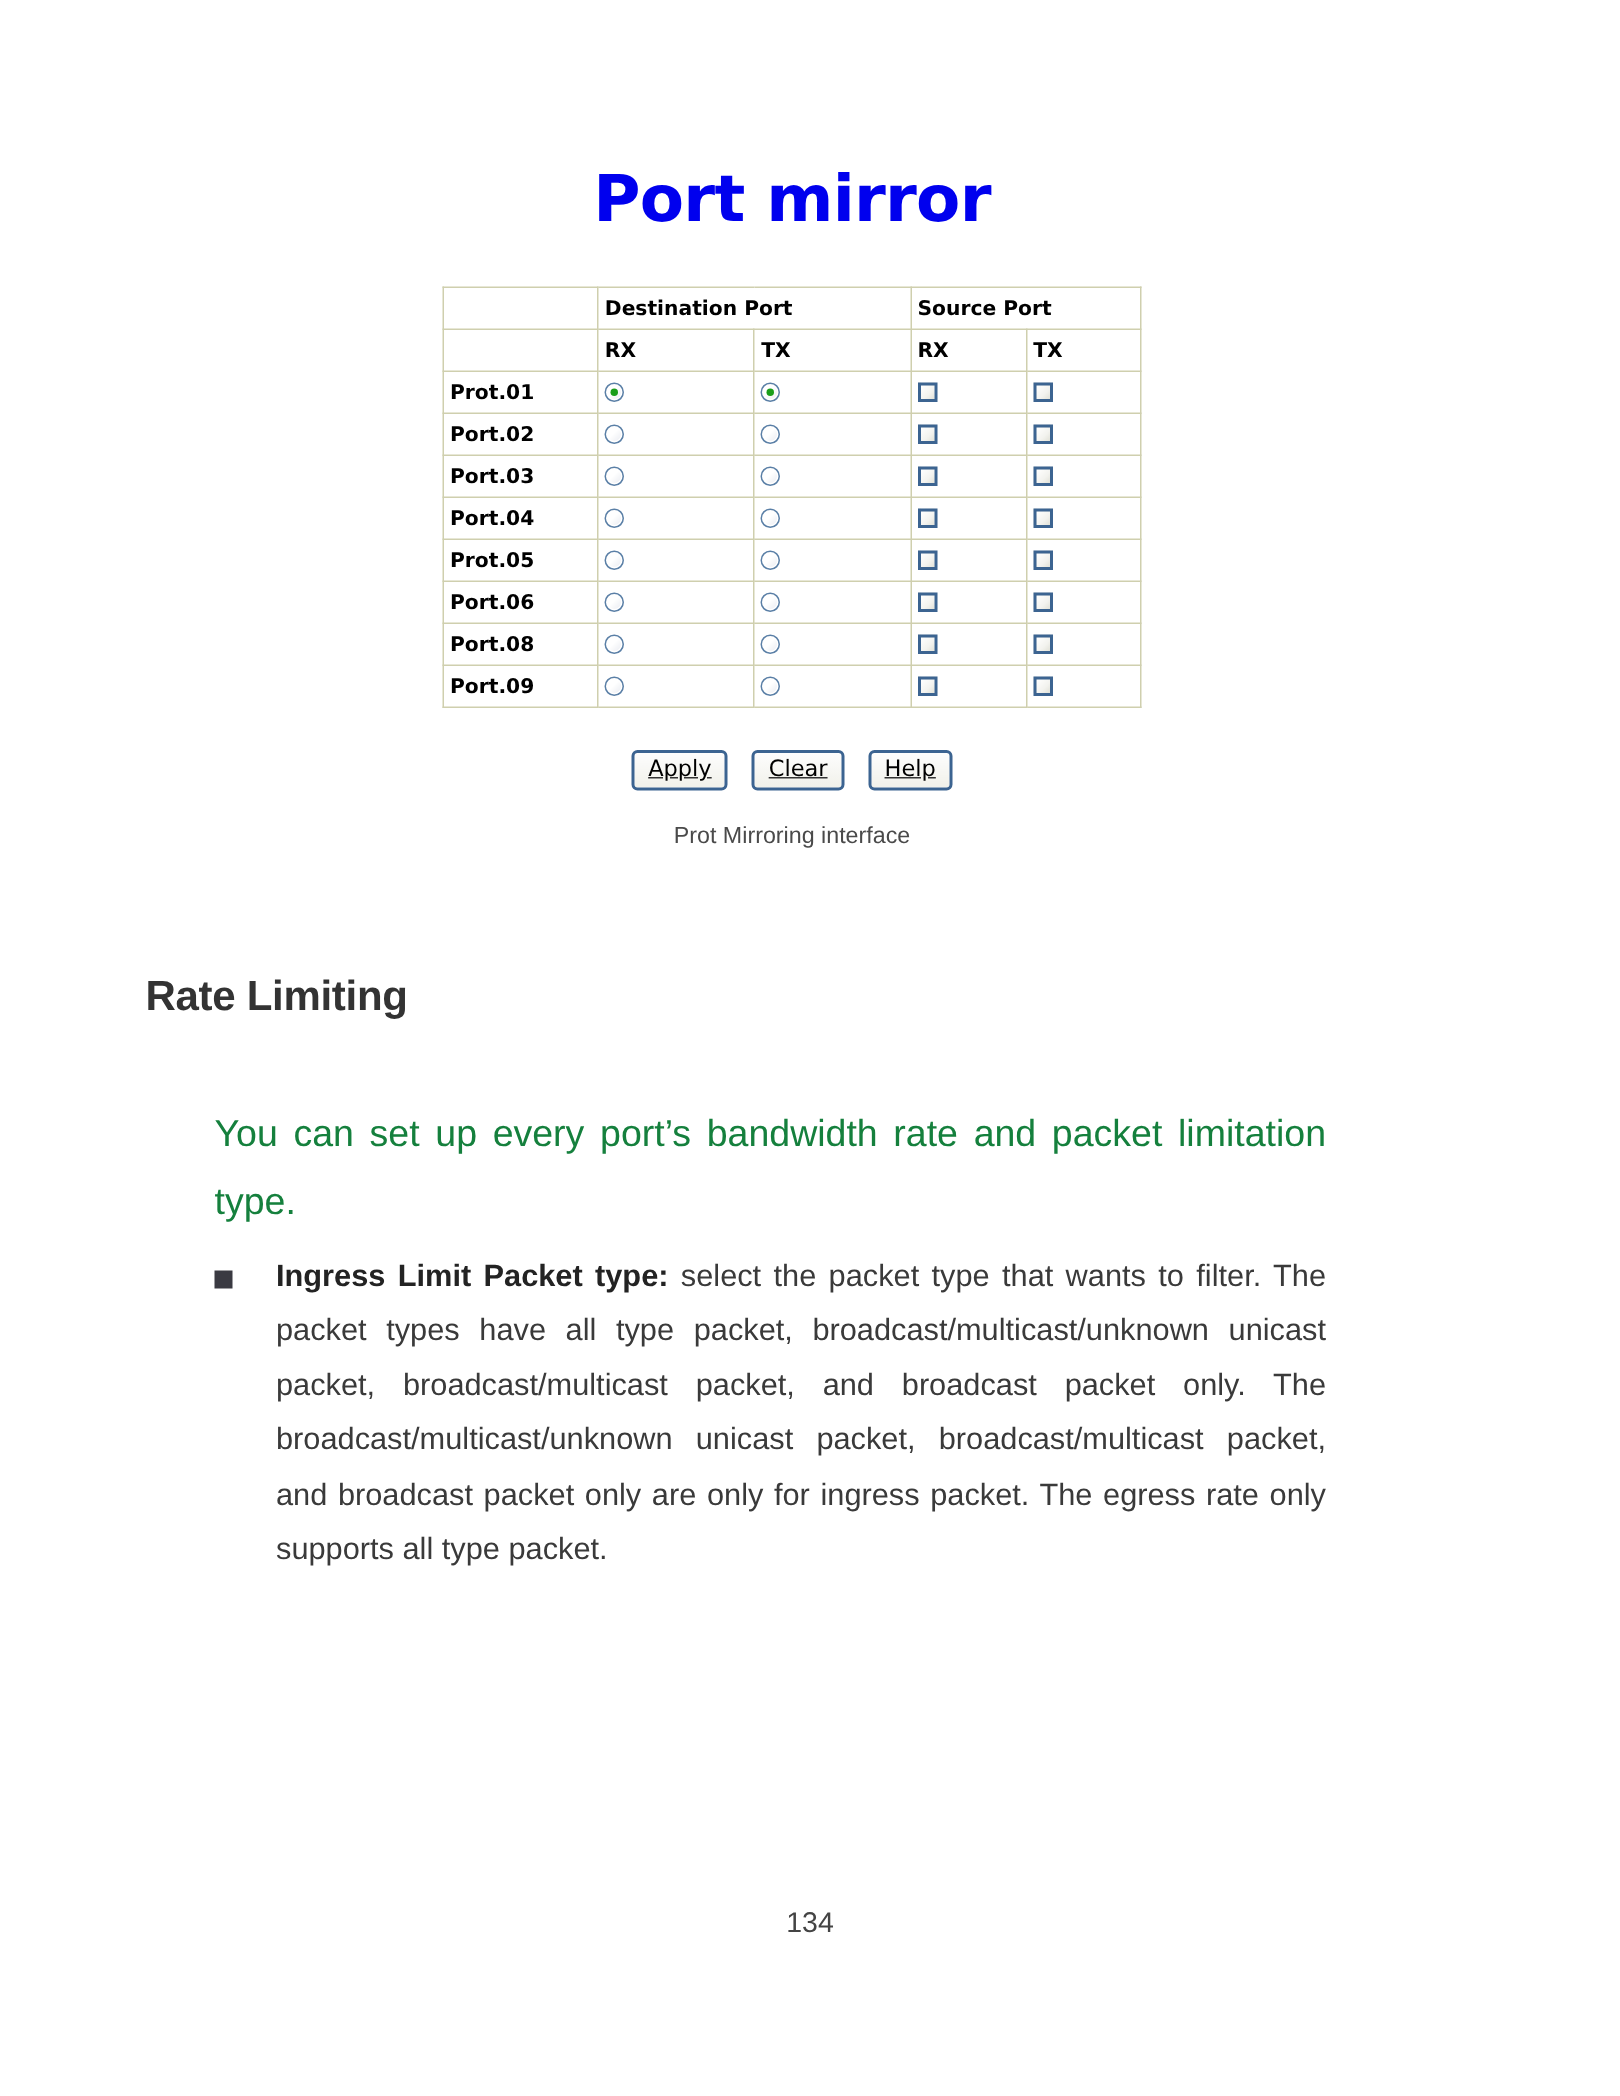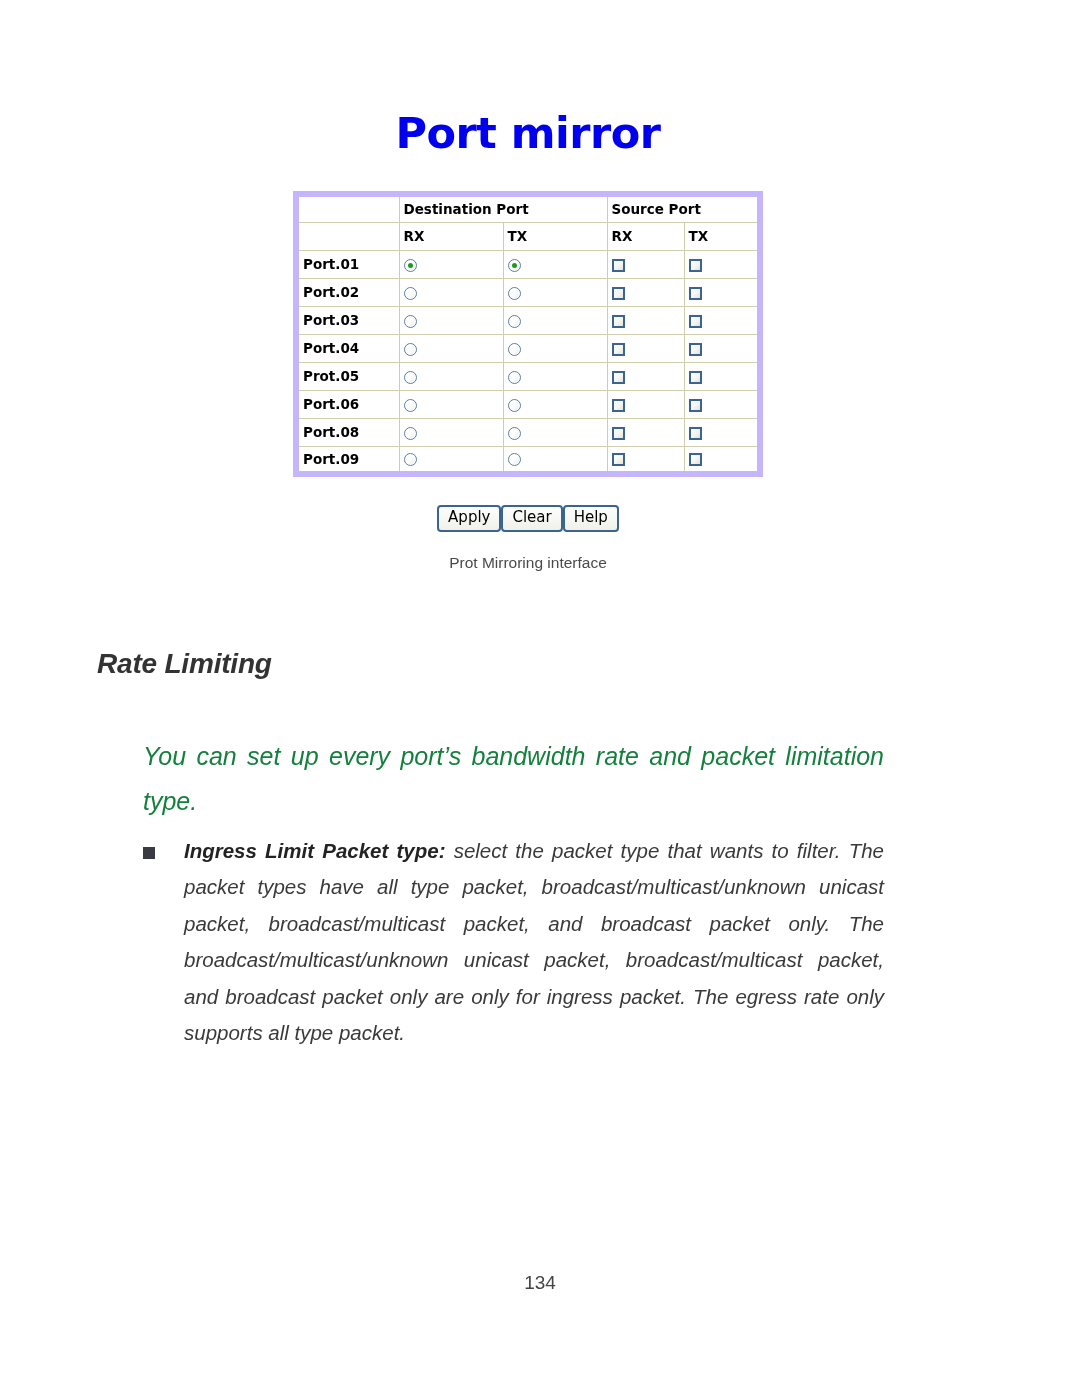--- a/index.html
+++ b/index.html
@@ -41,21 +41,21 @@
     display: flex;
     justify-content: center;
     margin-top: 36px;
   }
 
   table.mirror-table {
     border-collapse: collapse;
     width: 466px;
     table-layout: fixed;
     background: #ffffff;
-    border: 6px solid #c4b5fd;
+    border: 1px solid #c4b5fd;
     font-family: "DejaVu Sans", sans-serif;
   }
   table.mirror-table td,
   table.mirror-table th {
     border: 1px solid #cfcfae;
     padding: 0 4px;
     font-size: 13.5px;
     font-weight: bold;
     color: #000000;
     text-align: left;
@@ -103,21 +103,23 @@
     border: 2px solid #3c6491;
     background: linear-gradient(135deg, #ffffff 0%, #f3f3ef 60%, #e2e2d8 100%);
     box-sizing: border-box;
     vertical-align: middle;
   }
 
   
   .btn-row {
     display: flex;
     justify-content: center;
+    gap: 16px;
     margin-top: 28px;
+    text-decoration: underline;
   }
   .ui-btn {
     font-family: "DejaVu Sans", sans-serif;
     font-size: 15px;
     color: #000000;
     background: linear-gradient(180deg, #fdfdfd 0%, #f1f1ea 100%);
     border: 2px solid #3c6491;
     border-radius: 4px;
     padding: 1px 9px 3px 9px;
     line-height: 1.25;
@@ -131,21 +133,20 @@
     margin-top: 22px;
     font-family: "Liberation Sans", sans-serif;
   }
 
   
   .doc-body {
     position: absolute;
     left: 0;
     top: 648px;
     width: 972px;
-    font-style: italic;
   }
   h2.section-heading {
     font-size: 28px;
     font-weight: bold;
     color: #333333;
     margin: 0;
     padding: 0 0 0 97px;
     letter-spacing: -0.2px;
   }
   p.para {
@@ -215,21 +216,21 @@
         <tr>
           <td style="border-top:none;border-left:1px solid #cfcfae;"></td>
           <td>RX</td>
           <td>TX</td>
           <td>RX</td>
           <td>TX</td>
         </tr>
       </thead>
       <tbody id="table-body">
           <tr>
-            <td>Port.01</td>
+            <td>Prot.01</td>
             <td><span class="radio checked"></span></td>
             <td><span class="radio checked"></span></td>
             <td><span class="checkbox"></span></td>
             <td><span class="checkbox"></span></td>
           </tr>
           <tr>
             <td>Port.02</td>
             <td><span class="radio"></span></td>
             <td><span class="radio"></span></td>
             <td><span class="checkbox"></span></td>

